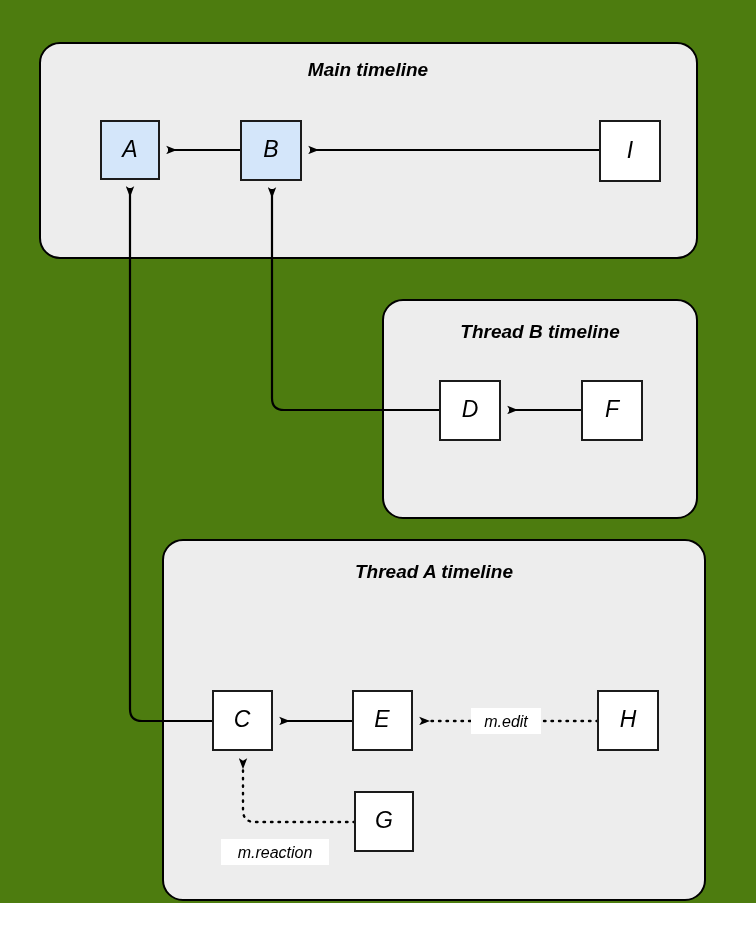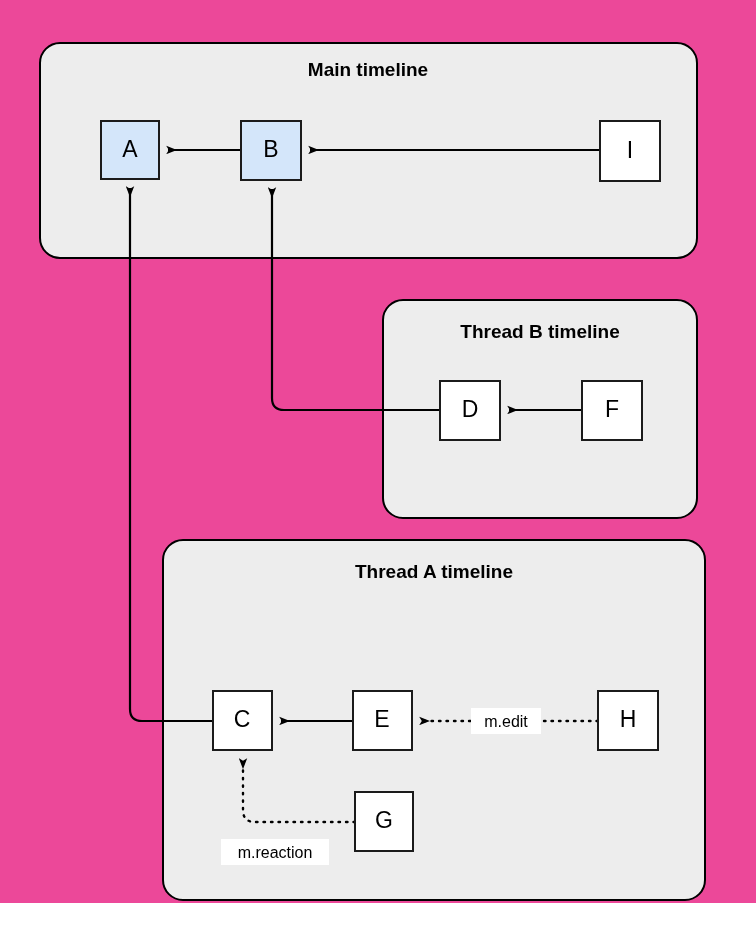--- a/index.html
+++ b/index.html
@@ -11,21 +11,22 @@
   body {
     width: 756px;
     height: 942px;
     font-family: "Liberation Sans", sans-serif;
     overflow: hidden;
   }
   #diagram-root {
     position: relative;
     width: 756px;
     height: 903px;
-    background: #ec4899;
+    background: #4d7c0f;
+    font-style: italic;
   }
   #diagram-svg {
     position: absolute;
     left: 0;
     top: 0;
     width: 756px;
     height: 942px;
   }
   .group-title {
     font-weight: bold;

